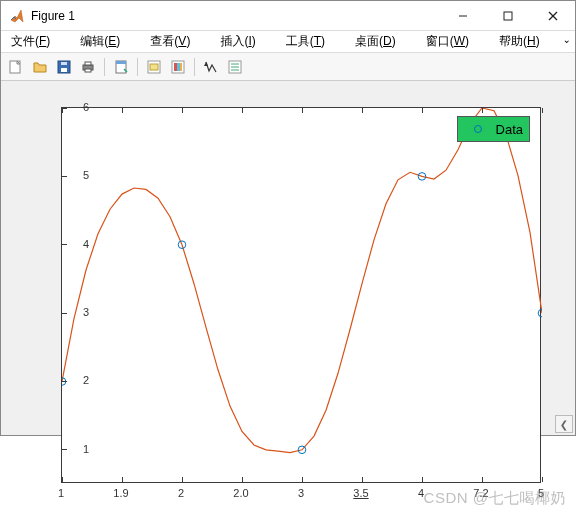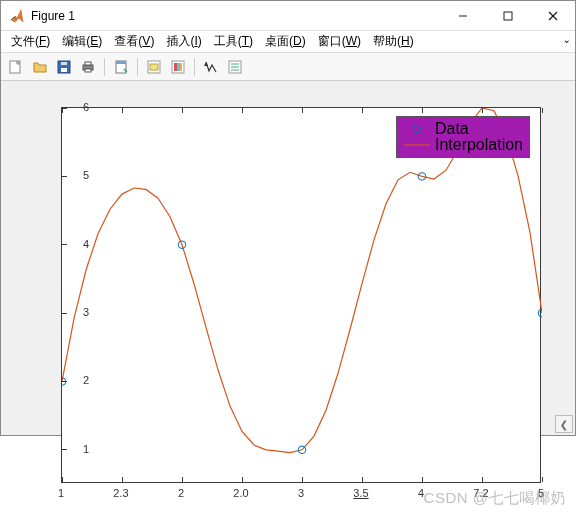--- a/index.html
+++ b/index.html
@@ -43,21 +43,21 @@
     width: 45px; height: 30px;
     display: flex; align-items: center; justify-content: center;
     font-size: 13px;
     font-family: "Segoe MDL2 Assets", sans-serif;
   }
   .menubar {
     height: 22px;
     display: flex;
     align-items: center;
     padding: 0 4px;
-    gap: 0;
+    gap: 18px;
     border-bottom: 1px solid #ddd;
     position: relative;
   }
   .menuitem {
     padding: 2px 6px;
     font-size: 12px;
     white-space: nowrap;
   }
   .menuitem u { text-decoration: underline; }
   .menubar .arrowbtn {
@@ -111,24 +111,24 @@
     background: #3a3a3a;
   }
   .ytick { width: 5px; height: 1px; left: 0; }
   .ytick-r { width: 5px; height: 1px; right: 0; }
   .xtick { width: 1px; height: 5px; bottom: 0; }
   .xtick-t { width: 1px; height: 5px; top: 0; }
   .legend {
     position: absolute;
     right: 10px;
     top: 8px;
-    background: #a21caf;
+    background: #22c55e;
     border: 1px solid #555;
     padding: 4px 6px;
-    font-size: 16px;
+    font-size: 13px;
   }
   .legend-row { display: flex; align-items: center; height: 16px; gap: 4px; }
   .legend-swatch { width: 28px; display: flex; align-items: center; justify-content: center; }
   .watermark {
     position: absolute;
     right: 10px;
     bottom: 6px;
     color: rgba(140,140,140,0.55);
     font-size: 15px;
     letter-spacing: 0.5px;
@@ -265,28 +265,20 @@
           <circle cx="480.0" cy="205.1" r="3.8" fill="none" stroke="#0072BD" stroke-width="1"></circle>
         </svg>
       <div class="legend">
         <div class="legend-row">
           <span class="legend-swatch">
             <svg width="28" height="12">
                 <circle cx="14" cy="6" r="3.5" fill="none" stroke="#0072BD" stroke-width="1"></circle>
               </svg>
           </span>
           <span>Data</span>
-        </div>
-        <div class="legend-row">
-          <span class="legend-swatch">
-            <svg width="28" height="12">
-                <line x1="1" y1="6" x2="27" y2="6" stroke="#D95319" stroke-width="1.2"></line>
-              </svg>
-          </span>
-          <span>Interpolation</span>
         </div>
       </div>
     <div class="ytick" style="top: 341.318px;"></div>
         <div class="ytick ytick-r" style="top: 341.318px;"></div>
         <div class="ytick" style="top: 272.955px;"></div>
         <div class="ytick ytick-r" style="top: 272.955px;"></div>
         <div class="ytick" style="top: 204.591px;"></div>
         <div class="ytick ytick-r" style="top: 204.591px;"></div>
         <div class="ytick" style="top: 136.227px;"></div>
         <div class="ytick ytick-r" style="top: 136.227px;"></div>
@@ -316,21 +308,21 @@
     <div id="ytick-labels"></div>
     <div id="xtick-labels"></div>
     <div class="scrollhint">❮</div>
   <div class="ytick-label" style="top: 367.818px;">1</div>
       <div class="ytick-label" style="top: 299.455px;">2</div>
       <div class="ytick-label" style="top: 231.091px;">3</div>
       <div class="ytick-label" style="top: 162.727px;">4</div>
       <div class="ytick-label" style="top: 94.3636px;">5</div>
       <div class="ytick-label" style="top: 26px;">6</div>
       <div class="xtick-label" style="left: 60px;">1</div>
-      <div class="xtick-label" style="left: 120px;">2.3</div>
+      <div class="xtick-label" style="left: 120px;">1.9</div>
       <div class="xtick-label" style="left: 180px;">2</div>
       <div class="xtick-label" style="left: 240px;">2.0</div>
       <div class="xtick-label" style="left: 300px;">3</div>
       <div class="xtick-label" style="left: 360px; text-decoration: underline;">3.5</div>
       <div class="xtick-label" style="left: 420px;">4</div>
       <div class="xtick-label" style="left: 480px;">7.2</div>
       <div class="xtick-label" style="left: 540px;">5</div>
     </div>
 </div>
 

